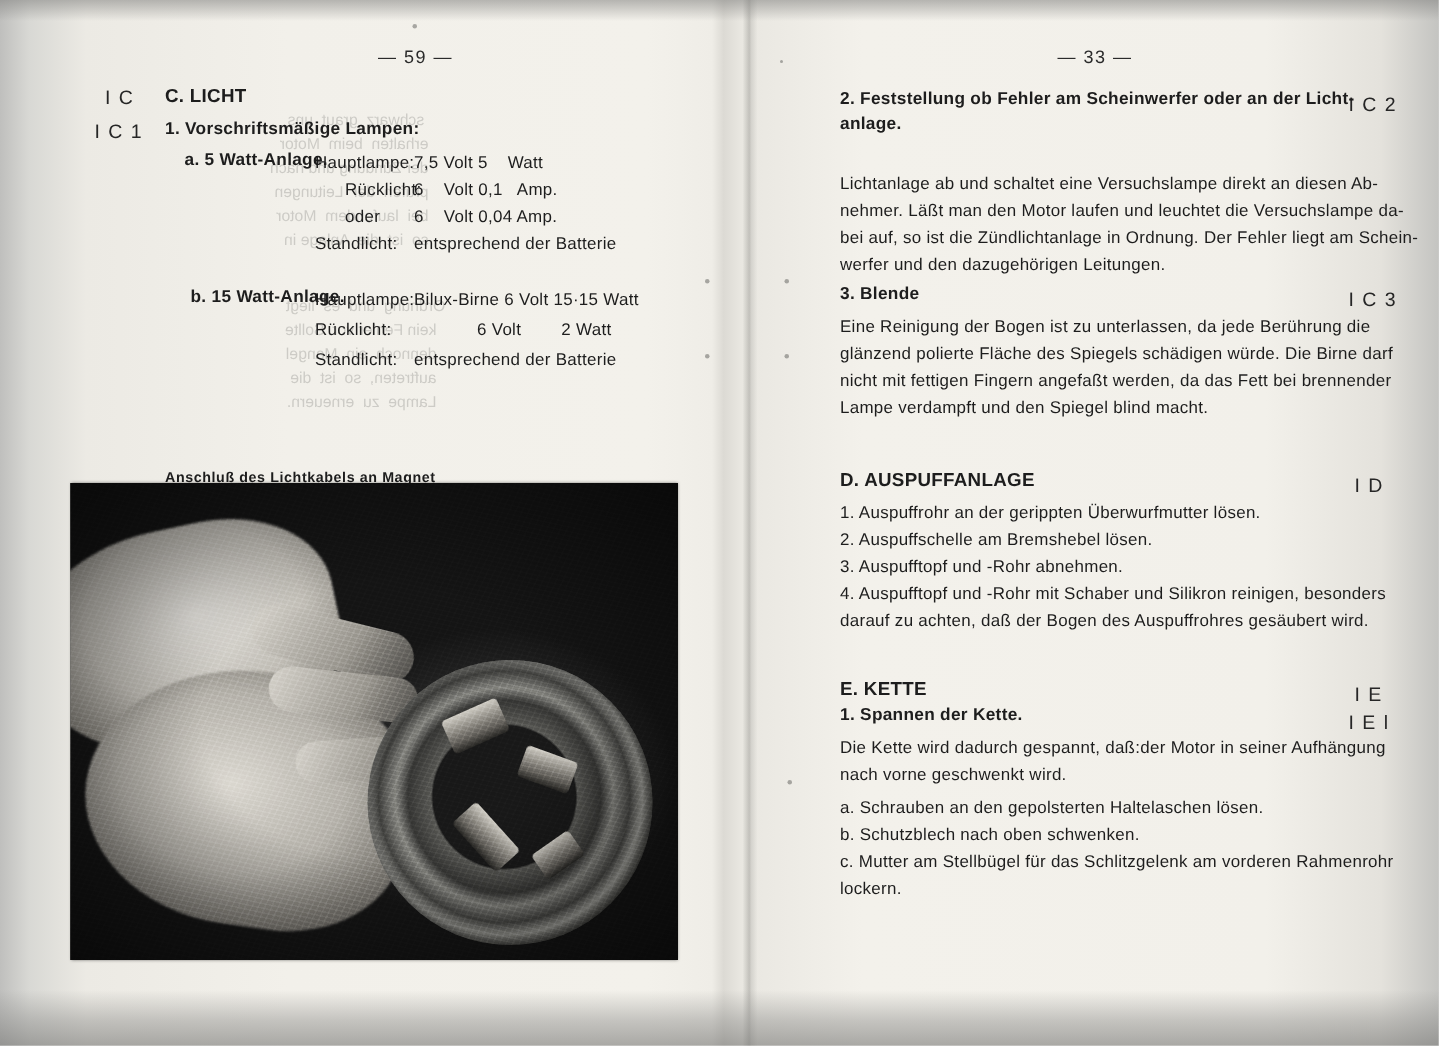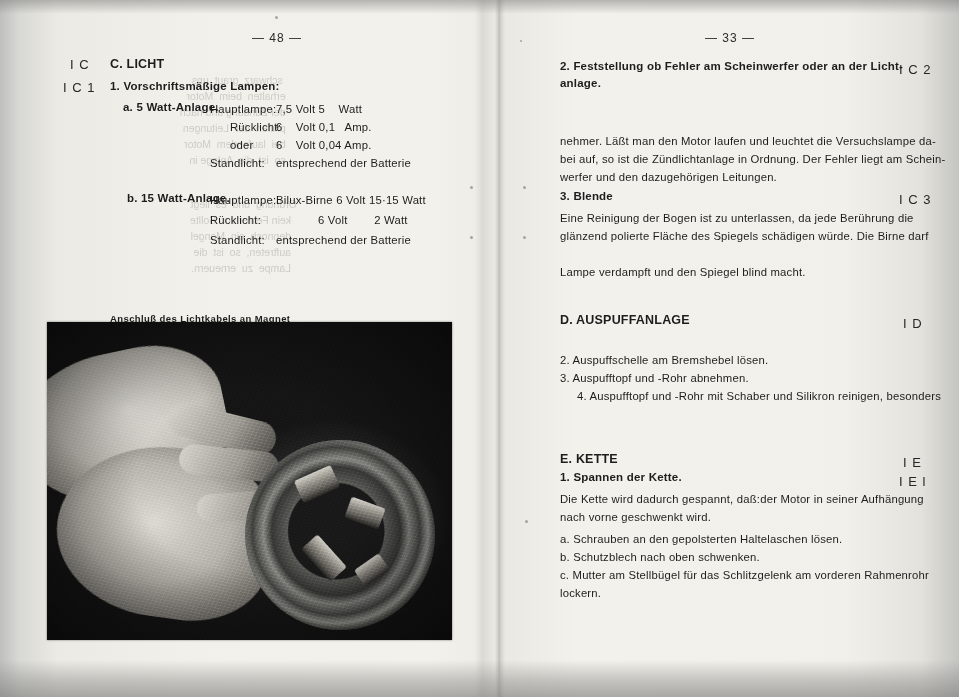--- a/index.html
+++ b/index.html
@@ -191,21 +191,21 @@
   Lampe  zu  erneuern.</div>
 
   <div class="speck" style="left:275px; top:16px; width:3px; height:3px;"></div>
   <div class="speck" style="left:470px; top:186px; width:3px; height:3px;"></div>
   <div class="speck" style="left:470px; top:236px; width:3px; height:3px;"></div>
   <div class="speck" style="left:523px; top:186px; width:3px; height:3px;"></div>
   <div class="speck" style="left:523px; top:236px; width:3px; height:3px;"></div>
   <div class="speck" style="left:525px; top:520px; width:3px; height:3px;"></div>
   <div class="speck" style="left:520px; top:40px; width:2px; height:2px;"></div>
 
-  <div class="txt pagenum" style="left:252px; top:31px;">— 48 —</div>
+  <div class="txt pagenum" style="left:252px; top:31px;">— 59 —</div>
 
   <div class="txt marg" style="left:70px; top:57px;">I C</div>
   <div class="txt marg" style="left:63px; top:80px;">I C 1</div>
 
   <div class="txt hdr" style="left:110px; top:57px;">C. LICHT</div>
   <div class="txt sub" style="left:110px; top:80px;">1. Vorschriftsmäßige Lampen:</div>
 
   <div class="txt sub" style="left:123px; top:101px;">a. 5 Watt-Anlage.</div>
   <div class="txt body" style="left:210px; top:101px;">Hauptlampe:</div>
   <div class="txt body" style="left:276px; top:101px;">7,5 Volt 5    Watt</div>
@@ -244,35 +244,39 @@
     <div class="coil c4"></div>
     <div class="grain"></div>
     <div class="vign"></div>
   </div>
 
   <div class="txt pagenum" style="left:705px; top:31px;">— 33 —</div>
 
   <div class="txt marg" style="left:899px; top:62px;">I C 2</div>
   <div class="txt sub" style="left:560px; top:60px;">2. Feststellung ob Fehler am Scheinwerfer oder an der Licht-</div>
   <div class="txt sub" style="left:560px; top:77px;">anlage.</div>
+  <div class="txt body" style="left:560px; top:115px;">Lichtanlage ab und schaltet eine Versuchslampe direkt an diesen Ab-</div>
   <div class="txt body" style="left:560px; top:133px;">nehmer. Läßt man den Motor laufen und leuchtet die Versuchslampe da-</div>
   <div class="txt body" style="left:560px; top:151px;">bei auf, so ist die Zündlichtanlage in Ordnung. Der Fehler liegt am Schein-</div>
   <div class="txt body" style="left:560px; top:169px;">werfer und den dazugehörigen Leitungen.</div>
 
   <div class="txt marg" style="left:899px; top:192px;">I C 3</div>
   <div class="txt sub" style="left:560px; top:190px;">3. Blende</div>
   <div class="txt body" style="left:560px; top:210px;">Eine Reinigung der Bogen ist zu unterlassen, da jede Berührung die</div>
   <div class="txt body" style="left:560px; top:228px;">glänzend polierte Fläche des Spiegels schädigen würde. Die Birne darf</div>
+  <div class="txt body" style="left:560px; top:246px;">nicht mit fettigen Fingern angefaßt werden, da das Fett bei brennender</div>
   <div class="txt body" style="left:560px; top:264px;">Lampe verdampft und den Spiegel blind macht.</div>
 
   <div class="txt marg" style="left:903px; top:316px;">I D</div>
   <div class="txt hdr" style="left:560px; top:313px;">D. AUSPUFFANLAGE</div>
+  <div class="txt body" style="left:560px; top:334px;">1. Auspuffrohr an der gerippten Überwurfmutter lösen.</div>
   <div class="txt body" style="left:560px; top:352px;">2. Auspuffschelle am Bremshebel lösen.</div>
   <div class="txt body" style="left:560px; top:370px;">3. Auspufftopf und -Rohr abnehmen.</div>
-  <div class="txt body" style="left:560px; top:388px;margin-left:17px;">4. Auspufftopf und -Rohr mit Schaber und Silikron reinigen, besonders</div>
+  <div class="txt body" style="left:560px; top:388px;">4. Auspufftopf und -Rohr mit Schaber und Silikron reinigen, besonders</div>
+  <div class="txt body" style="left:560px; top:406px;">darauf zu achten, daß der Bogen des Auspuffrohres gesäubert wird.</div>
 
   <div class="txt marg" style="left:903px; top:455px;">I E</div>
   <div class="txt hdr" style="left:560px; top:452px;">E. KETTE</div>
 
   <div class="txt marg" style="left:899px; top:474px;">I E l</div>
   <div class="txt sub" style="left:560px; top:471px;">1. Spannen der Kette.</div>
   <div class="txt body" style="left:560px; top:491px;">Die Kette wird dadurch gespannt, daß:der Motor in seiner Aufhängung</div>
   <div class="txt body" style="left:560px; top:509px;">nach vorne geschwenkt wird.</div>
   <div class="txt body" style="left:560px; top:531px;">a. Schrauben an den gepolsterten Haltelaschen lösen.</div>
   <div class="txt body" style="left:560px; top:549px;">b. Schutzblech nach oben schwenken.</div>

